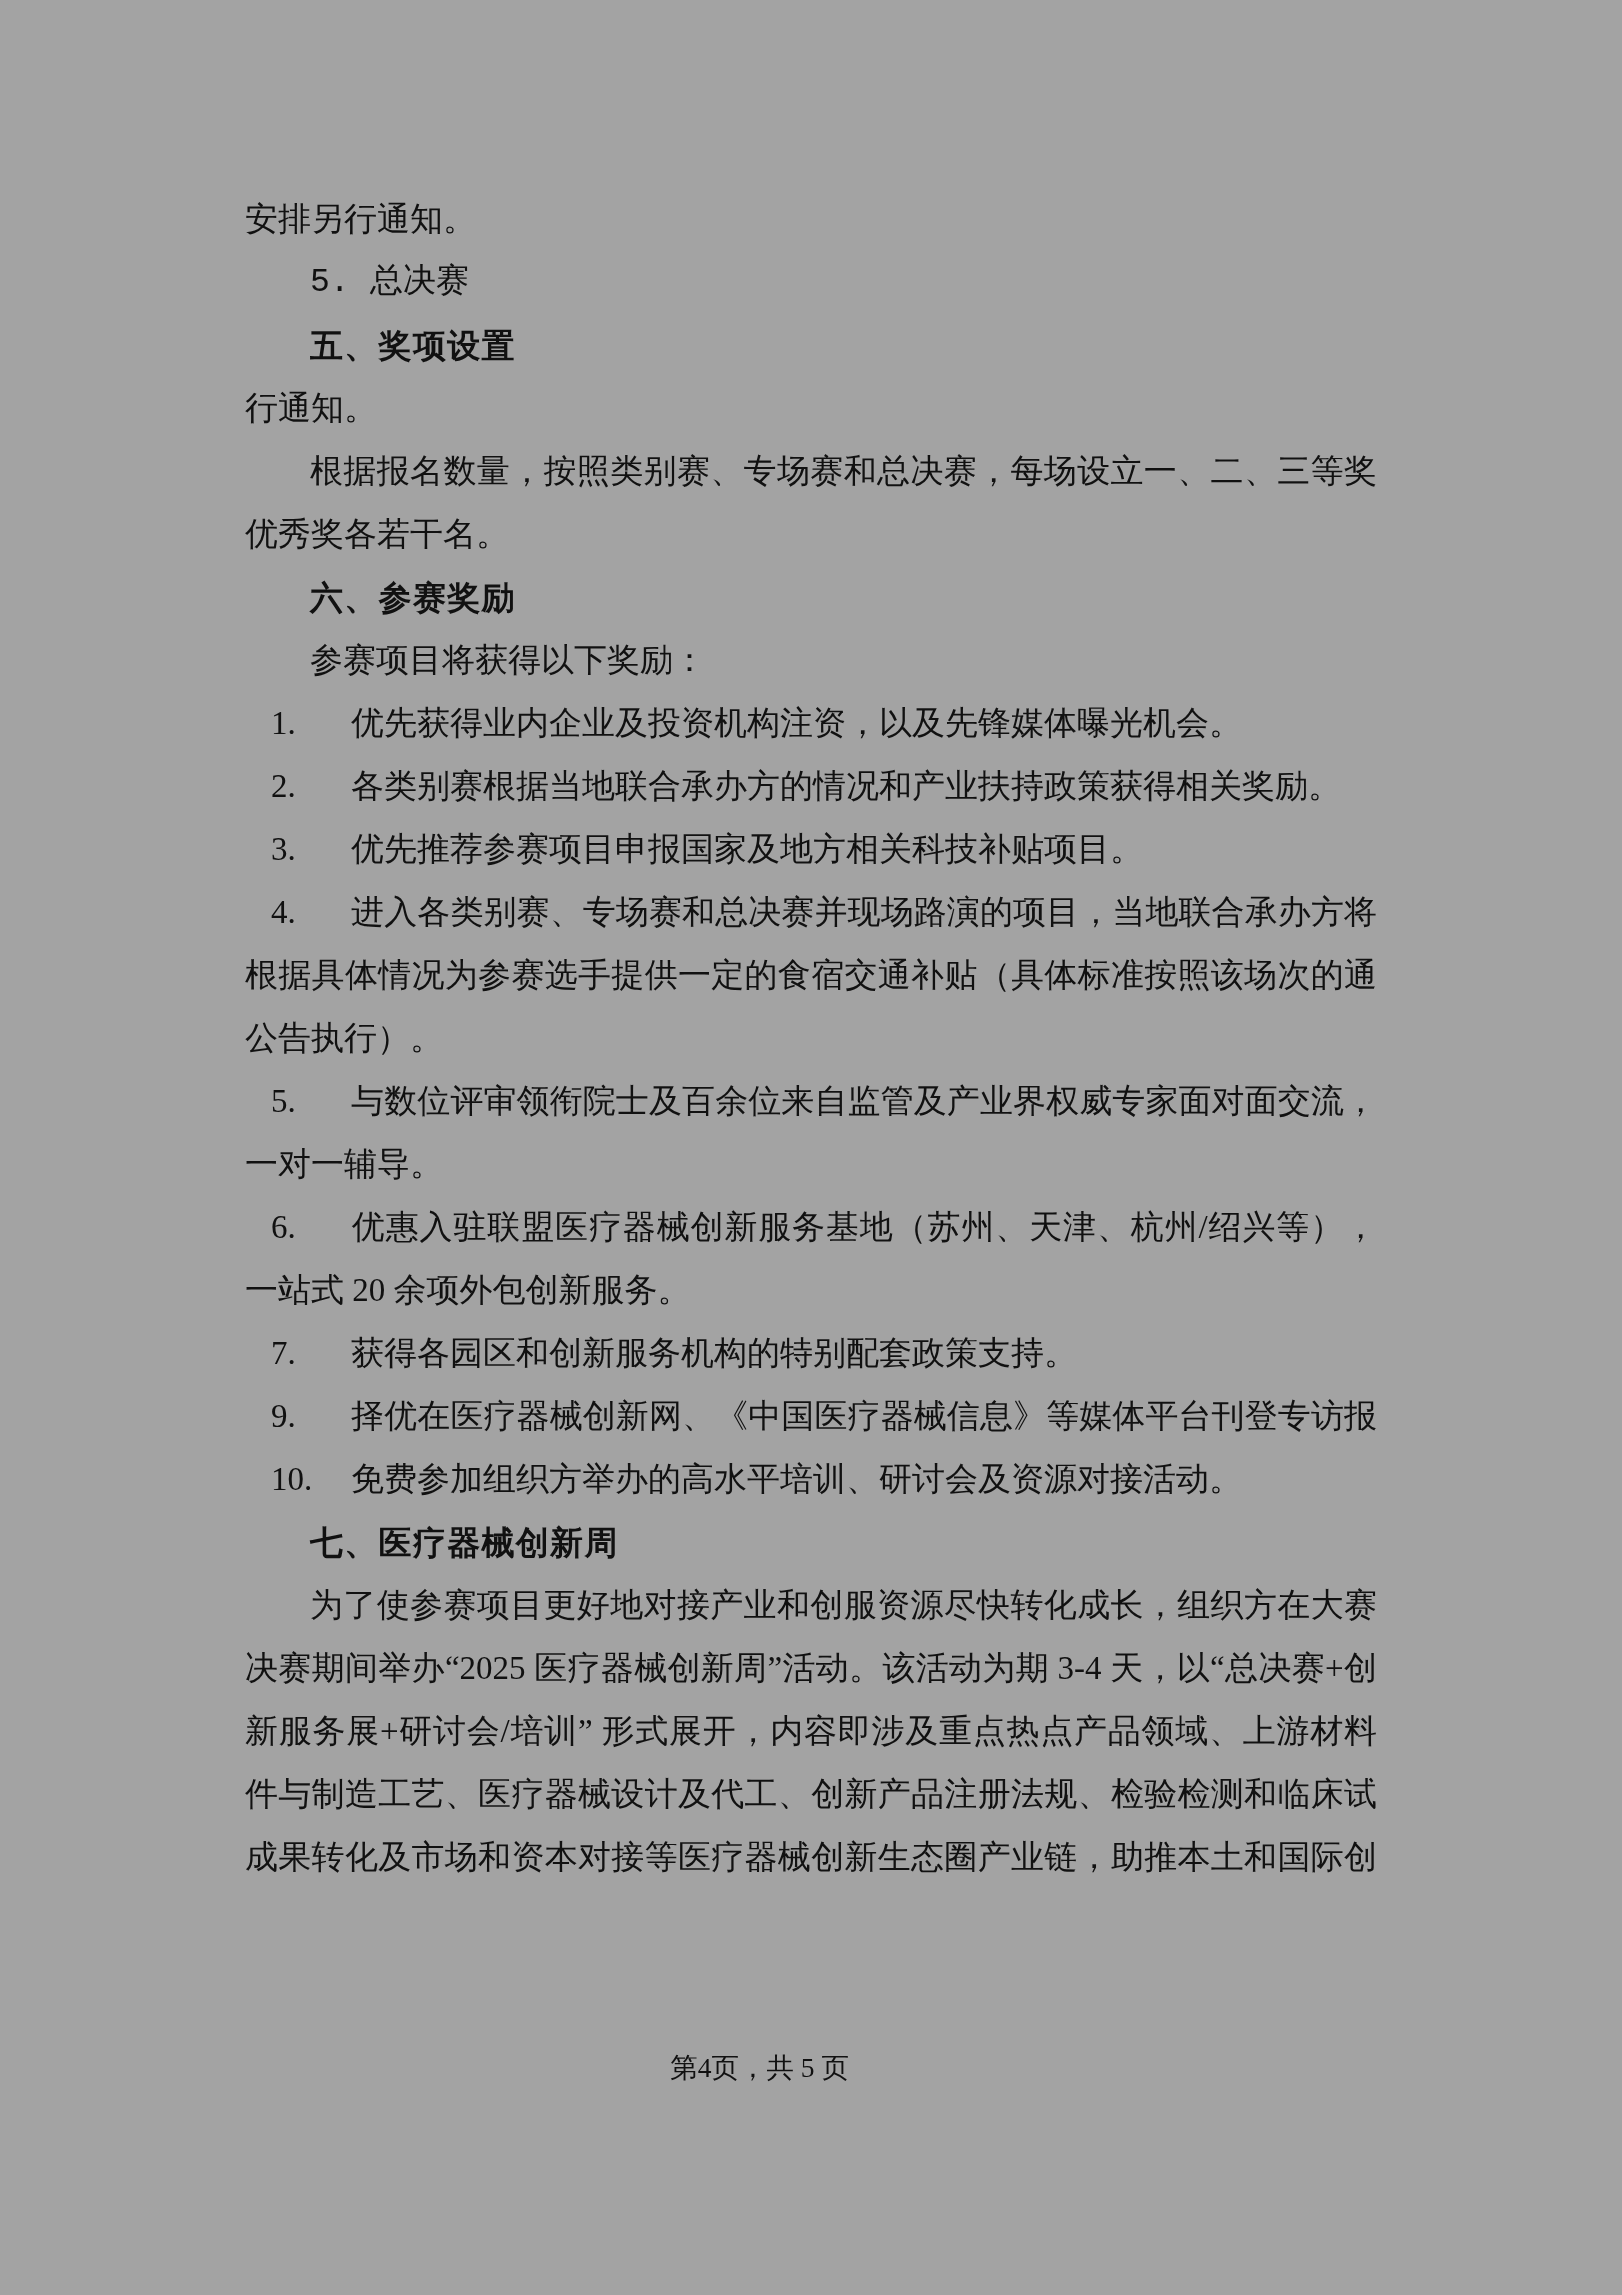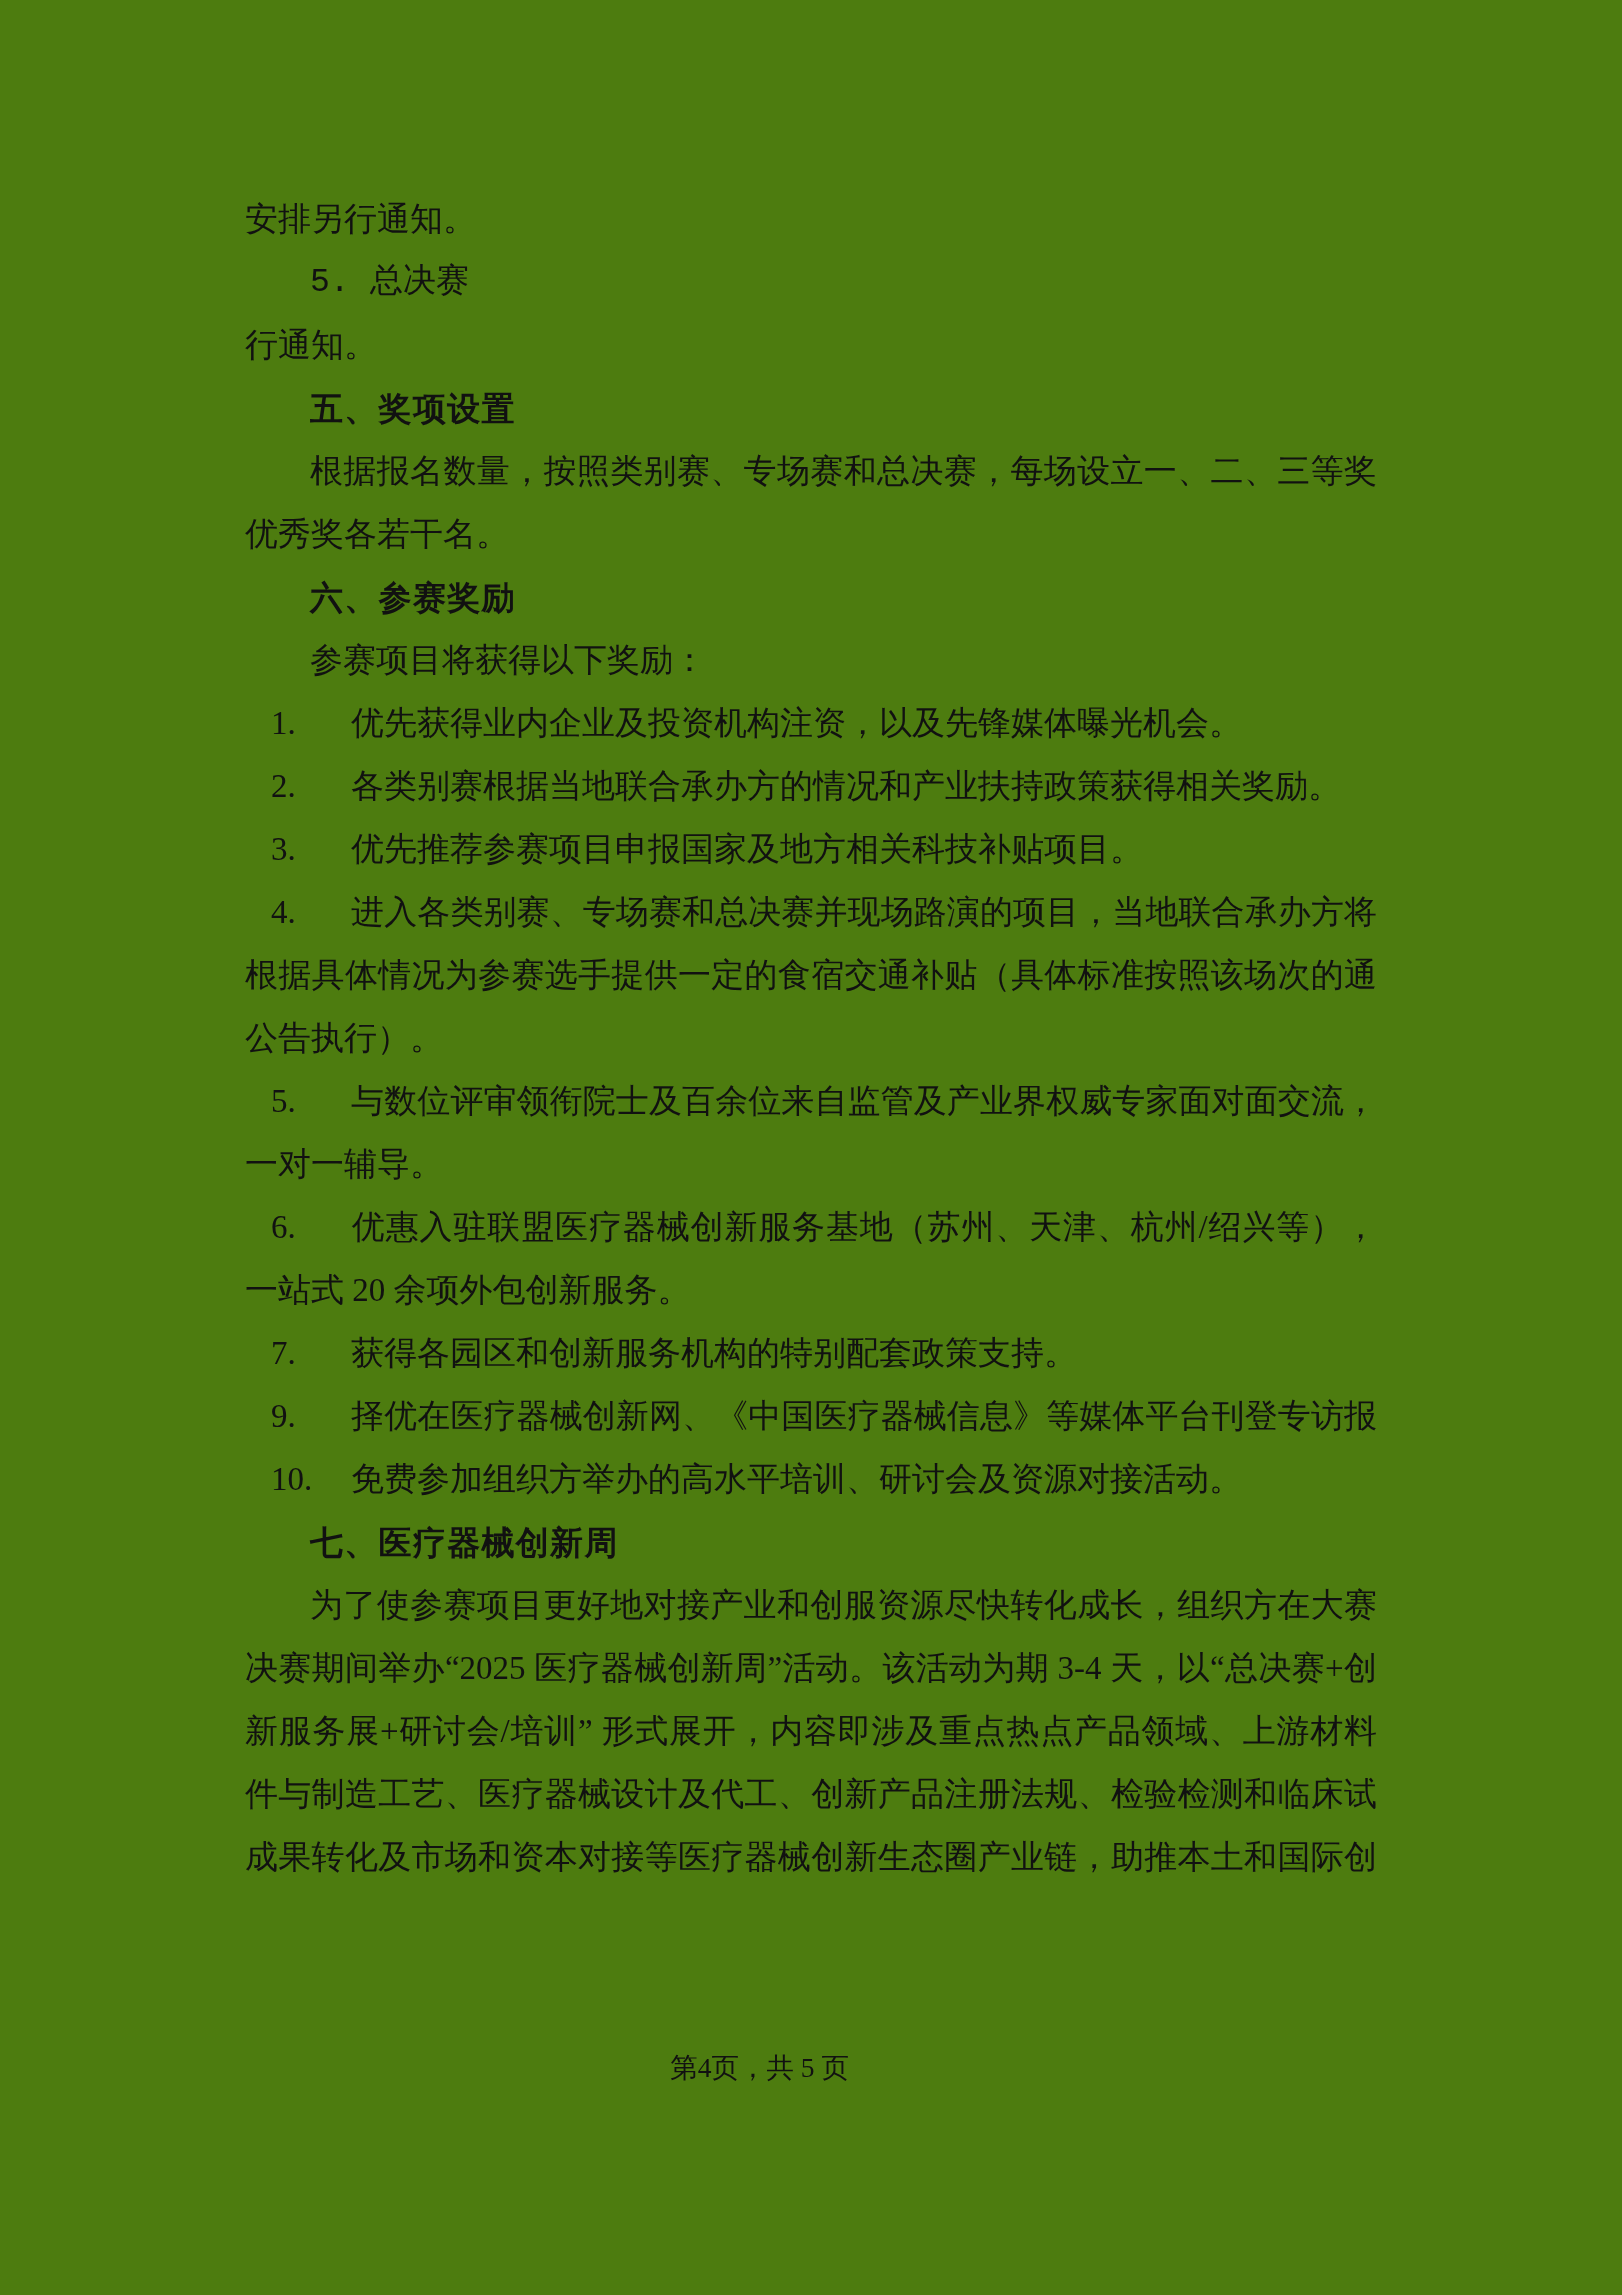--- a/index.html
+++ b/index.html
@@ -4,21 +4,21 @@
 <style>
   html, body {
     margin: 0;
     padding: 0;
     background: #ffffff;
   }
   .page {
     position: relative;
     width: 1623px;
     height: 2295px;
-    background: #4d7c0f;
+    background: #a3a3a3;
     color: #111111;
     font-family: "Liberation Serif", "DejaVu Serif", serif;
     overflow: hidden;
   }
   .doc-body {
     position: absolute;
     left: 245px;
     top: 188px;
     width: 1132px;
   }
@@ -70,22 +70,22 @@
     color: #111111;
   }
 </style>
 </head>
 <body>
 
 <div class="page">
   <div class="doc-body">
       <div class="line flush"><span>安排另行通知。</span></div>
       <div class="line item-heading"><span class="num">5.</span><span>总决赛</span></div>
+      <div class="line heading"><span>五、奖项设置</span></div>
       <div class="line flush"><span>行通知。</span></div>
-      <div class="line heading"><span>五、奖项设置</span></div>
       <div class="line indent fill"><span>根据报名数量，按照类别赛、专场赛和总决赛，每场设立一、二、三等奖和</span></div>
       <div class="line flush"><span>优秀奖各若干名。</span></div>
       <div class="line heading"><span>六、参赛奖励</span></div>
       <div class="line indent"><span>参赛项目将获得以下奖励：</span></div>
       <div class="line item"><span class="num">1.</span><span>优先获得业内企业及投资机构注资，以及先锋媒体曝光机会。</span></div>
       <div class="line item"><span class="num">2.</span><span>各类别赛根据当地联合承办方的情况和产业扶持政策获得相关奖励。</span></div>
       <div class="line item"><span class="num">3.</span><span>优先推荐参赛项目申报国家及地方相关科技补贴项目。</span></div>
       <div class="line item fill"><span class="num">4.</span><span>进入各类别赛、专场赛和总决赛并现场路演的项目，当地联合承办方将</span></div>
       <div class="line flush fill"><span>根据具体情况为参赛选手提供一定的食宿交通补贴（具体标准按照该场次的通知</span></div>
       <div class="line flush"><span>公告执行）。</span></div>

